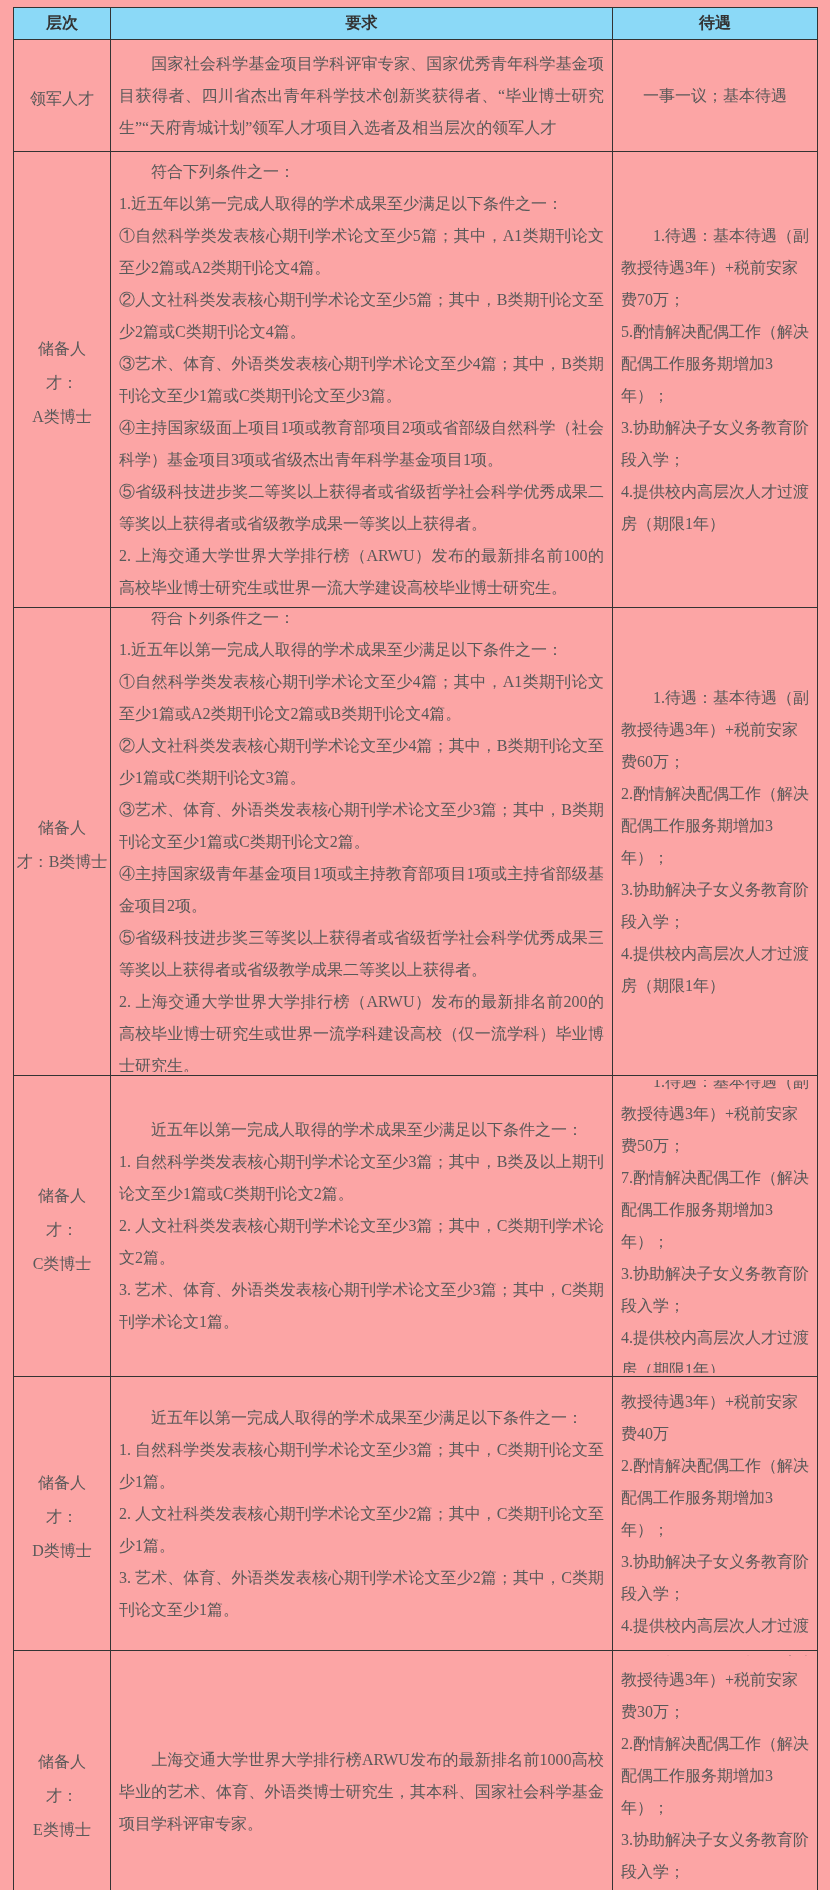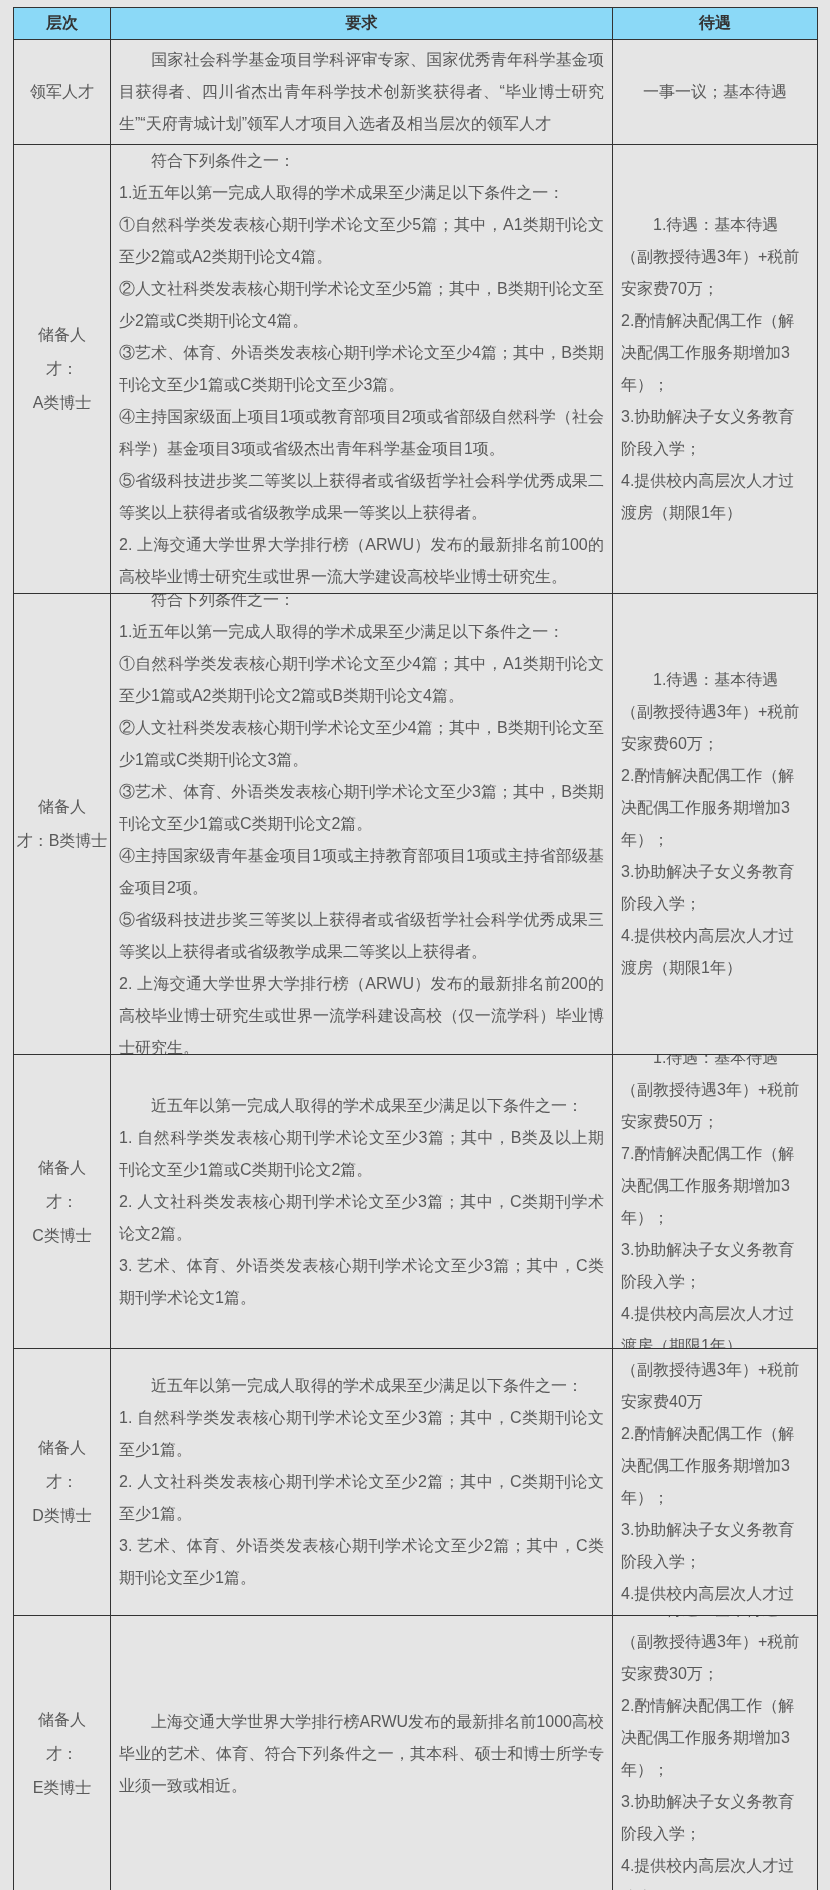--- a/index.html
+++ b/index.html
@@ -1,36 +1,36 @@
 <!DOCTYPE html>
 <html><head>
 <meta charset="utf-8">
 <style>
   html,body{margin:0;padding:0;background:#ffffff;}
   .page{
     width:830px;height:1890px;box-sizing:border-box;
-    padding:7px 13px 6px 13px;background:#e5e5e5;
-    font-family:Liberation Sans, sans-serif;
+    padding:7px 13px 6px 13px;background:#fca5a5;
+    font-family:Liberation Serif, serif;
   }
   table.talent{border-collapse:collapse;width:804px;table-layout:fixed;}
   col.c-level{width:97px;}
   col.c-req{width:502px;}
   col.c-benefit{width:205px;}
   th,td{border:1px solid #333333;padding:0;vertical-align:middle;}
   th{
     background:#8bd9f7;height:31px;
     font-size:16px;font-weight:bold;color:#333333;text-align:center;
   }
   .cellbox{
     display:flex;align-items:center;overflow:hidden;box-sizing:border-box;width:100%;
   }
   .txt{
     white-space:pre-line;font-size:16px;line-height:32px;color:#595959;width:100%;
   }
-  td.level .cellbox{justify-content:center;}
+  td.level .cellbox{justify-content:center;margin-top:7px;}
   td.level .txt{text-align:center;line-height:34px;}
   td.req .cellbox{padding:0 8px;}
   td.req .txt{text-align:justify;}
   td.benefit .cellbox{padding:0 8px;}
   td.benefit.center .cellbox{padding:0;justify-content:center;}
   td.benefit.center .txt{text-align:center;}
   .h104{height:104px;}
   .h448{height:448px;}
   .h460{height:460px;}
   .h293{height:293px;}
@@ -88,21 +88,21 @@
 ②人文社科类发表核心期刊学术论文至少5篇；其中，B类期刊论文至少2篇或C类期刊论文4篇。
 ③艺术、体育、外语类发表核心期刊学术论文至少4篇；其中，B类期刊论文至少1篇或C类期刊论文至少3篇。
 ④主持国家级面上项目1项或教育部项目2项或省部级自然科学（社会科学）基金项目3项或省级杰出青年科学基金项目1项。
 ⑤省级科技进步奖二等奖以上获得者或省级哲学社会科学优秀成果二等奖以上获得者或省级教学成果一等奖以上获得者。
 2. 上海交通大学世界大学排行榜（ARWU）发布的最新排名前100的高校毕业博士研究生或世界一流大学建设高校毕业博士研究生。</div>
             </div>
         </td>
         <td class="benefit">
           <div class="cellbox h448">
               <div class="txt">　　1.待遇：基本待遇（副教授待遇3年）+税前安家费70万；
-2.酌情解决配偶工作（解决配偶工作服务期增加3年）；
+5.酌情解决配偶工作（解决配偶工作服务期增加3年）；
 3.协助解决子女义务教育阶段入学；
 4.提供校内高层次人才过渡房（期限1年）</div>
             </div>
         </td>
       </tr>
       <tr>
         <td class="level">
           <div class="cellbox h460">
               <div class="txt">储备人
 才：B类博士</div>
@@ -182,21 +182,21 @@
       <tr>
         <td class="level">
           <div class="cellbox h275">
               <div class="txt">储备人
 才：
 E类博士</div>
             </div>
         </td>
         <td class="req">
           <div class="cellbox h275">
-              <div class="txt">　　上海交通大学世界大学排行榜ARWU发布的最新排名前1000高校毕业的艺术、体育、符合下列条件之一，其本科、硕士和博士所学专业须一致或相近。</div>
+              <div class="txt">　　上海交通大学世界大学排行榜ARWU发布的最新排名前1000高校毕业的艺术、体育、外语类博士研究生，其本科、国家社会科学基金项目学科评审专家。</div>
             </div>
         </td>
         <td class="benefit">
           <div class="cellbox h275">
               <div class="txt">　　1.待遇：基本待遇（副教授待遇3年）+税前安家费30万；
 2.酌情解决配偶工作（解决配偶工作服务期增加3年）；
 3.协助解决子女义务教育阶段入学；
 4.提供校内高层次人才过渡房（期限1年）</div>
             </div>
         </td>

